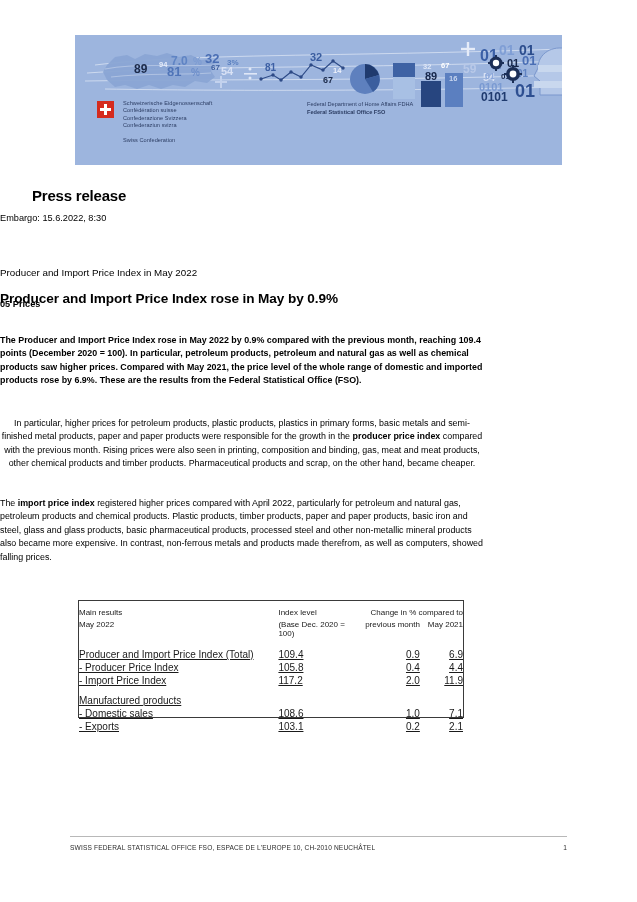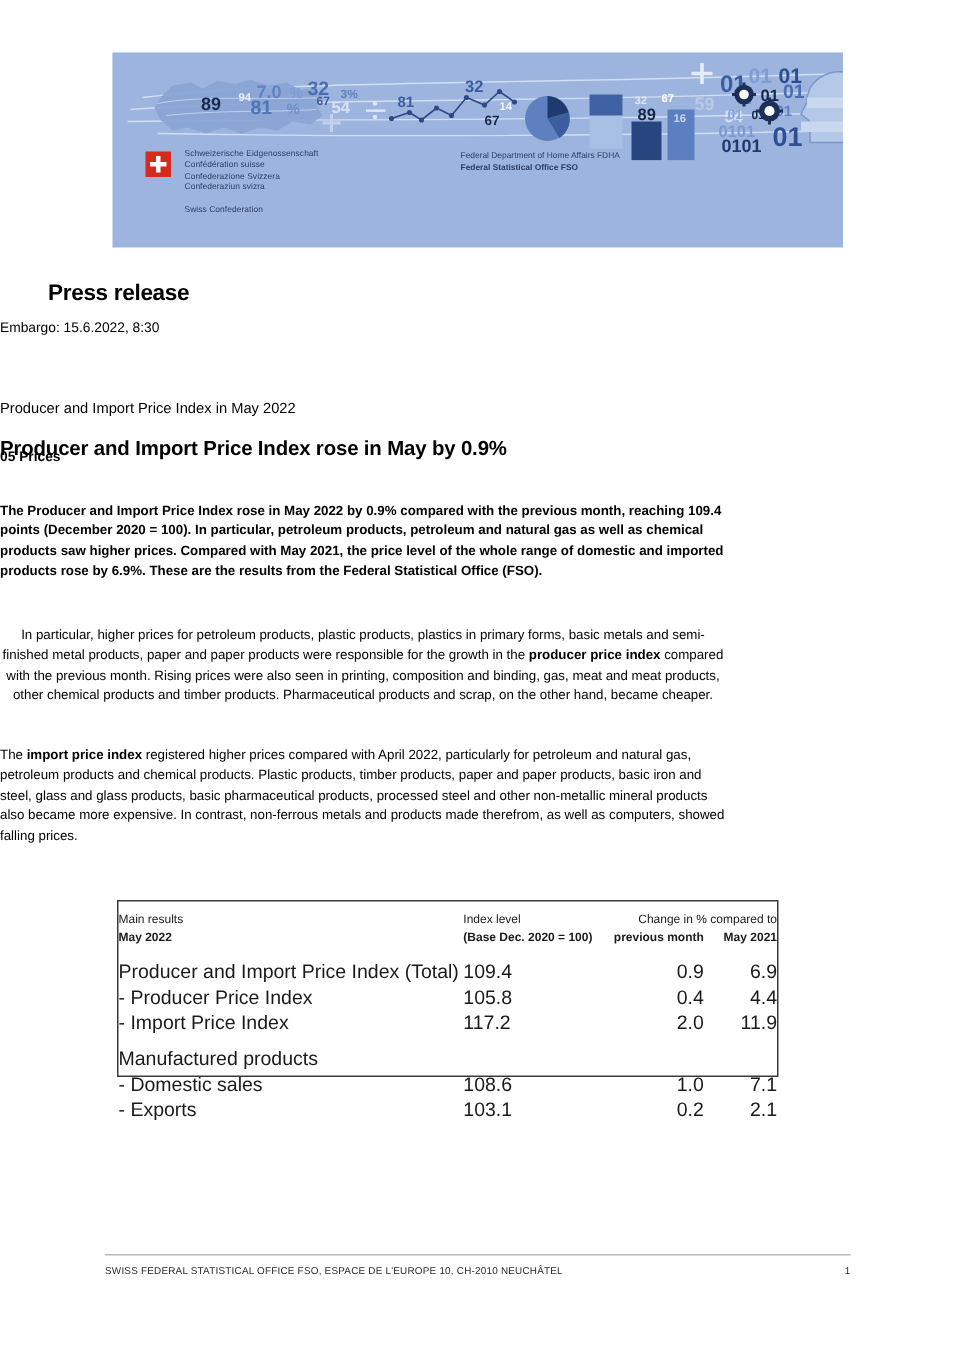--- a/index.html
+++ b/index.html
@@ -161,21 +161,21 @@
     font-size: 8.9px;
     line-height: 13.4px;
   }
   .para2 b, .para3 b { font-weight: bold; }
 
   
   .results-table {
     position: absolute;
     left: 78px;
     top: 600px;
-    width: 441px;
+    width: 386px;
     height: 118px;
     border: 1px solid #3a3a3a;
     box-sizing: border-box;
     background: #ffffff;
   }
   .results-table table {
     width: 100%;
     border-collapse: collapse;
     font-size: 8px;
     color: #1a1a1a;
@@ -184,27 +184,27 @@
     padding: 0;
     font-weight: normal;
     vertical-align: top;
   }
   .col-label { width: 250px; padding-left: 9px; }
   .col-index { width: 95px; text-align: left; padding-right: 6px; }
   .col-prev  { width: 78px; text-align: right; padding-right: 6px; }
   .col-year  { width: 52px; text-align: right; padding-right: 9px; }
 
   .hdr-row1 td { padding-top: 7px; font-size: 8px; }
-  .hdr-row2 td { padding-top: 3px; font-size: 8px; font-weight: bold; }
+  .hdr-row2 td { padding-top: 3px; font-size: 8px; }
   .hdr-base { font-size: 5.6px; }
   .hdr-change {
     text-align: right;
     padding-right: 9px;
   }
-  .data-row td { font-size: 13px; padding-top: 2px; }
+  .data-row td { font-size: 10px; padding-top: 2px; text-decoration: underline; }
   .data-row.first td { padding-top: 11px; }
   .data-row.group td { padding-top: 9px; }
   .indent { padding-left: 19px; }
 
   
   .footer-line {
     position: absolute;
     left: 70px;
     top: 836px;
     width: 497px;

